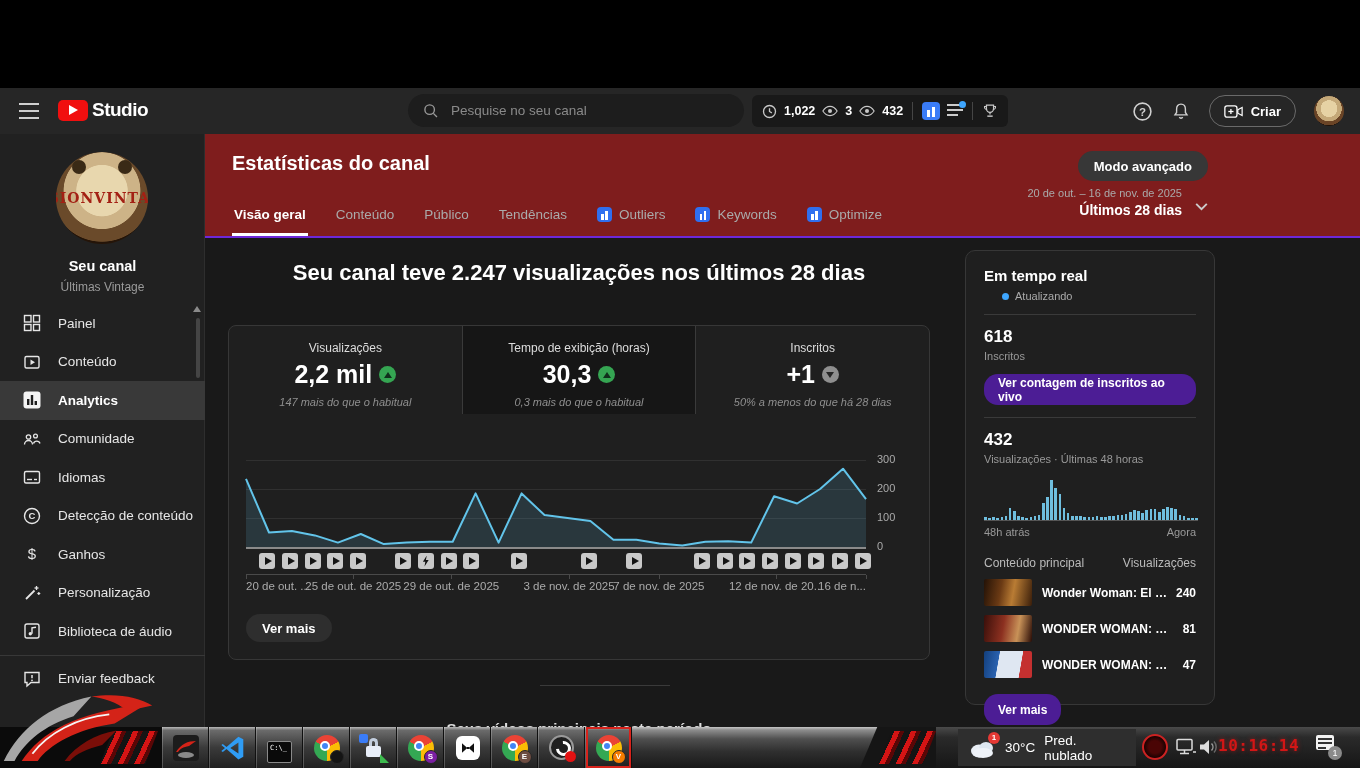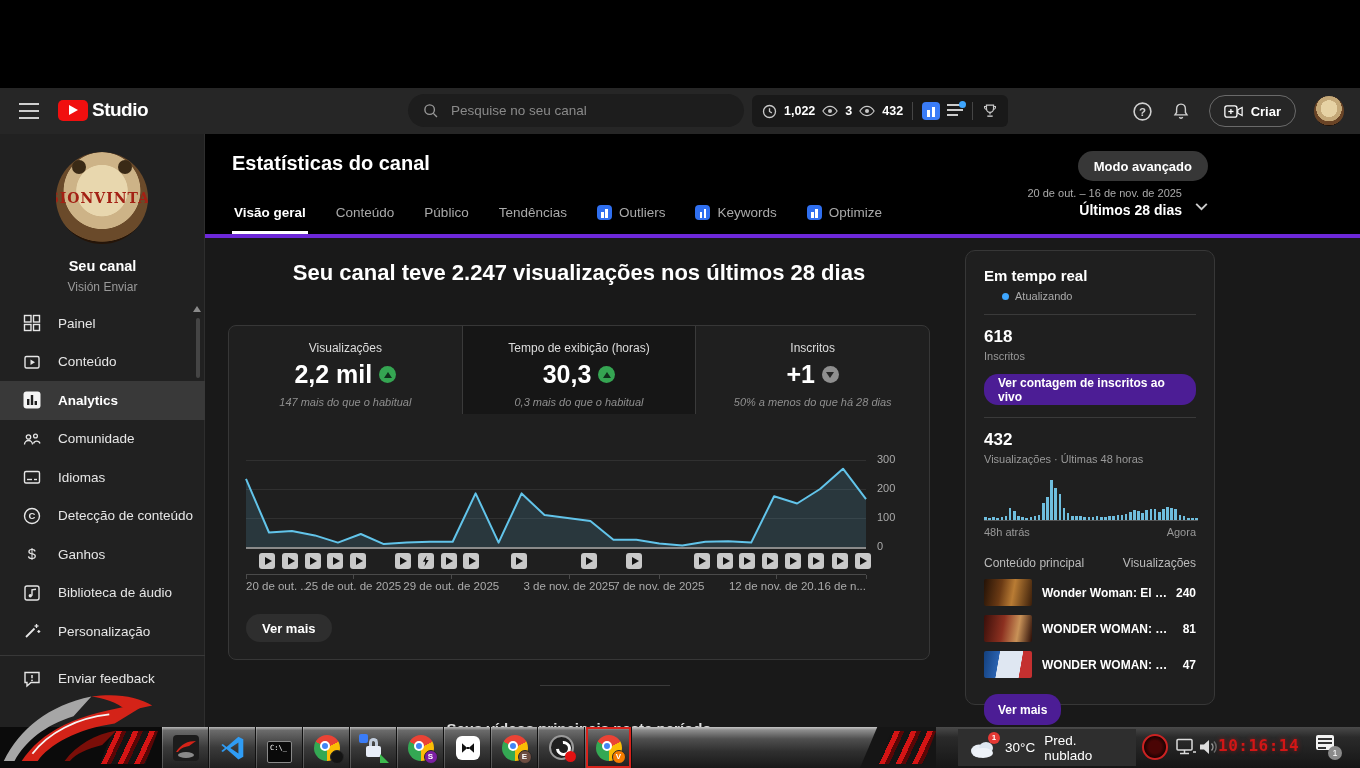--- a/index.html
+++ b/index.html
@@ -54,21 +54,21 @@
   .side-item .sic { width:20px; height:20px; margin-right:16px; display:flex; align-items:center; justify-content:center; }
   .side-item .slb { color:#e6e6e6; font-size:13.5px; }
   .side-item.active .slb { color:#fff; font-weight:bold; }
   .side-div { height:1px; background:#383838; margin:4px 0; }
   .side-scroll-arrow { position:absolute; right:3px; top:172px; width:0; height:0; border-left:4px solid transparent;
     border-right:4px solid transparent; border-bottom:6px solid #8a8a8a; }
   .side-scroll-thumb { position:absolute; right:4px; top:184px; width:4px; height:60px; background:#454545; border-radius:2px; }
 
   
   #main { position:absolute; left:205px; top:134px; width:1155px; height:593px; background:#191919; overflow:hidden; }
-  #phead { position:absolute; left:0; top:0; width:1155px; height:104px; background:#000000; border-bottom:4px solid #6d28d9; }
+  #phead { position:absolute; left:0; top:0; width:1155px; height:104px; background:#7f1d1d; border-bottom:2px solid #6d28d9; }
   .page-title { position:absolute; left:27px; top:18px; color:#fff; font-size:20px; font-weight:bold; }
   #tabs { position:absolute; left:27px; bottom:0; display:flex; gap:26px; }
   .tab { display:flex; align-items:center; gap:7px; padding:0 2px 14px 2px; color:#aaa; font-size:13.5px;
     cursor:pointer; position:relative; }
   .tab.active { color:#fff; font-weight:bold; }
   .tab.active::after { content:""; position:absolute; left:0; right:0; bottom:0; height:3px; background:#fff; }
   .ext-ico { width:15px; height:15px; border-radius:4px; background:#2f6ff0; display:flex; align-items:flex-end;
     justify-content:center; gap:1.5px; padding-bottom:2.5px; }
   .ext-ico i { width:2.5px; background:#fff; display:block; }
   .adv-btn { position:absolute; right:152px; top:17px; height:30px; border-radius:15px; background:#373737;
@@ -295,21 +295,21 @@
   </div>
 
   <div id="sidebar">
     <div class="avatar-big">
       <span class="reel" style="left:16px"></span>
       <span class="reel" style="right:16px"></span>
       <b>VISION</b>
       <b>VINTAGE</b>
     </div>
     <div class="chan-title">Seu canal</div>
-    <div class="chan-sub">Visión Enviar</div>
+    <div class="chan-sub">Últimas Vintage</div>
     <div class="side-scroll-arrow"></div>
     <div class="side-scroll-thumb"></div>
     <div id="side-menu">
         <div class="side-item">
           <span class="sic">
             <svg width="20" height="20" viewBox="0 0 20 20">
               <rect x="2.5" y="2.5" width="6.5" height="6.5" fill="none" stroke="#e6e6e6" stroke-width="1.4"></rect>
               <rect x="11.5" y="2.5" width="6" height="6.5" fill="none" stroke="#e6e6e6" stroke-width="1.4"></rect>
               <rect x="2.5" y="11.5" width="6.5" height="6" fill="none" stroke="#e6e6e6" stroke-width="1.4"></rect>
               <rect x="11.5" y="11.5" width="6" height="6" fill="none" stroke="#e6e6e6" stroke-width="1.4"></rect>
@@ -367,42 +367,42 @@
           </span>
           <span class="slb">Detecção de conteúdo</span>
         </div>
         <div class="side-item">
           <span class="sic">
             <svg width="20" height="20" viewBox="0 0 20 20">
               <text x="10" y="15" text-anchor="middle" font-size="15" fill="#e6e6e6" font-family="Liberation Sans">$</text>
             </svg>
           </span>
           <span class="slb">Ganhos</span>
-        </div>
-        <div class="side-item">
-          <span class="sic">
-            <svg width="20" height="20" viewBox="0 0 20 20">
-              <rect x="3" y="3" width="14" height="14" rx="2" fill="none" stroke="#e6e6e6" stroke-width="1.4"></rect>
-              <circle cx="8.3" cy="12.8" r="1.7" fill="#e6e6e6"></circle>
-              <path d="M10,12.8 V6.8 L14,6.2" fill="none" stroke="#e6e6e6" stroke-width="1.4"></path>
-            </svg>
-          </span>
-          <span class="slb">Biblioteca de áudio</span>
         </div>
         <div class="side-item">
           <span class="sic">
             <svg width="20" height="20" viewBox="0 0 20 20">
               <line x1="4" y1="16" x2="12.5" y2="7.5" stroke="#e6e6e6" stroke-width="1.8"></line>
               <line x1="14.5" y1="3" x2="14.5" y2="7" stroke="#e6e6e6" stroke-width="1.3"></line>
               <line x1="12.5" y1="5" x2="16.5" y2="5" stroke="#e6e6e6" stroke-width="1.3"></line>
               <line x1="16.8" y1="9" x2="16.8" y2="12" stroke="#e6e6e6" stroke-width="1.2"></line>
               <line x1="15.3" y1="10.5" x2="18.3" y2="10.5" stroke="#e6e6e6" stroke-width="1.2"></line>
             </svg>
           </span>
           <span class="slb">Personalização</span>
+        </div>
+        <div class="side-item">
+          <span class="sic">
+            <svg width="20" height="20" viewBox="0 0 20 20">
+              <rect x="3" y="3" width="14" height="14" rx="2" fill="none" stroke="#e6e6e6" stroke-width="1.4"></rect>
+              <circle cx="8.3" cy="12.8" r="1.7" fill="#e6e6e6"></circle>
+              <path d="M10,12.8 V6.8 L14,6.2" fill="none" stroke="#e6e6e6" stroke-width="1.4"></path>
+            </svg>
+          </span>
+          <span class="slb">Biblioteca de áudio</span>
         </div>
         <div class="side-div"></div>
         <div class="side-item">
           <span class="sic">
             <svg width="20" height="20" viewBox="0 0 20 20">
               <path d="M3,3.5 h14 v10 h-8 l-4,3.5 v-3.5 h-2 Z" fill="none" stroke="#e6e6e6" stroke-width="1.4"></path>
               <line x1="10" y1="6" x2="10" y2="9.2" stroke="#e6e6e6" stroke-width="1.5"></line>
               <circle cx="10" cy="11.3" r="0.9" fill="#e6e6e6"></circle>
             </svg>
           </span>

